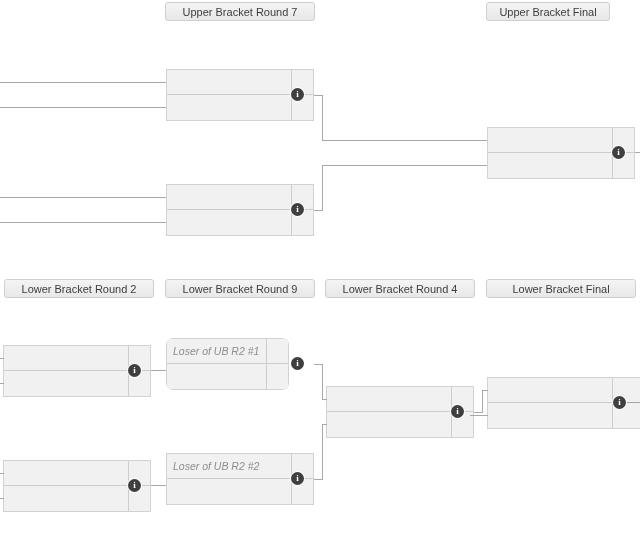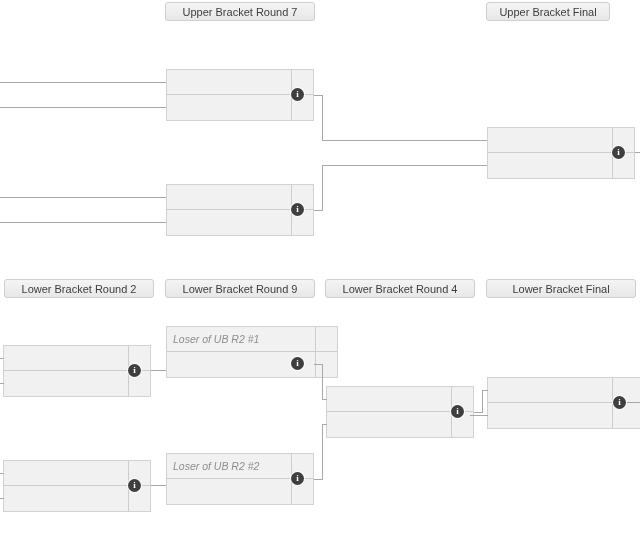--- a/index.html
+++ b/index.html
@@ -208,21 +208,21 @@
   <div class="row bottom">
     <span class="seedname"></span>
   </div>
   <div class="scorecol">
     <div class="scoreline"></div>
   </div>
 </div>
 <div class="info-icon" style="left:128px; top:479px;">i</div>
 <div class="hline" style="left:151px; top:485px; width:15px;"></div>
 
-<div class="match" style="left:166px; top:326px; width:172px;">
+<div class="match" style="left:166px; top:338px; width:123px;border-radius:7px;">
   <div class="row top">
     <span class="seedname">Loser of UB R2 #1</span>
   </div>
   <div class="row bottom">
     <span class="seedname"></span>
   </div>
   <div class="scorecol">
     <div class="scoreline"></div>
   </div>
 </div>

